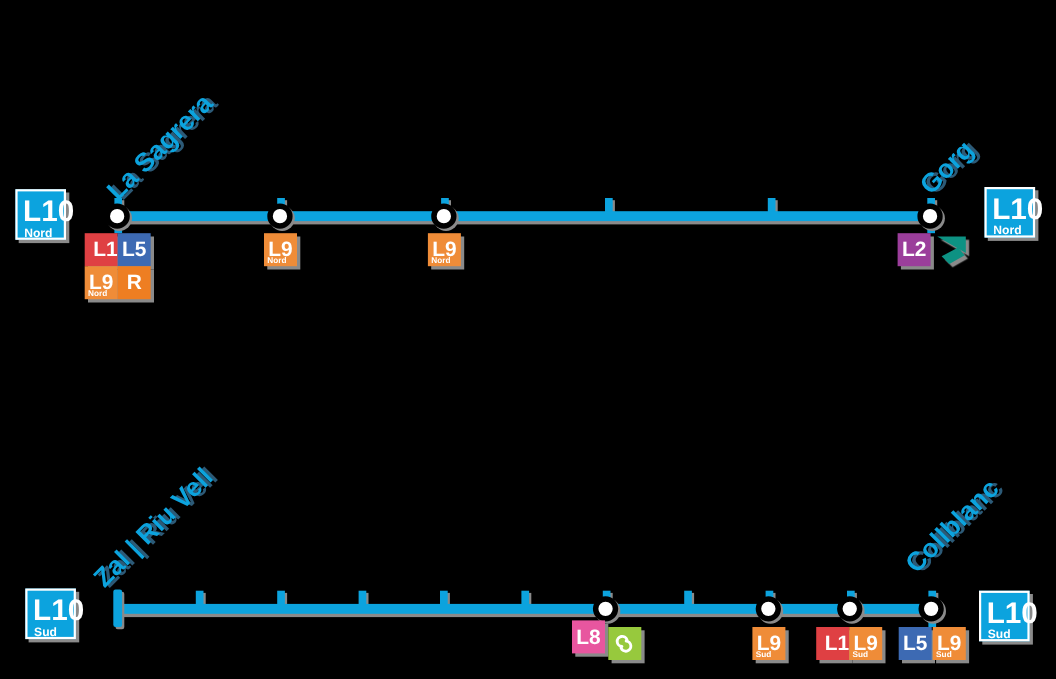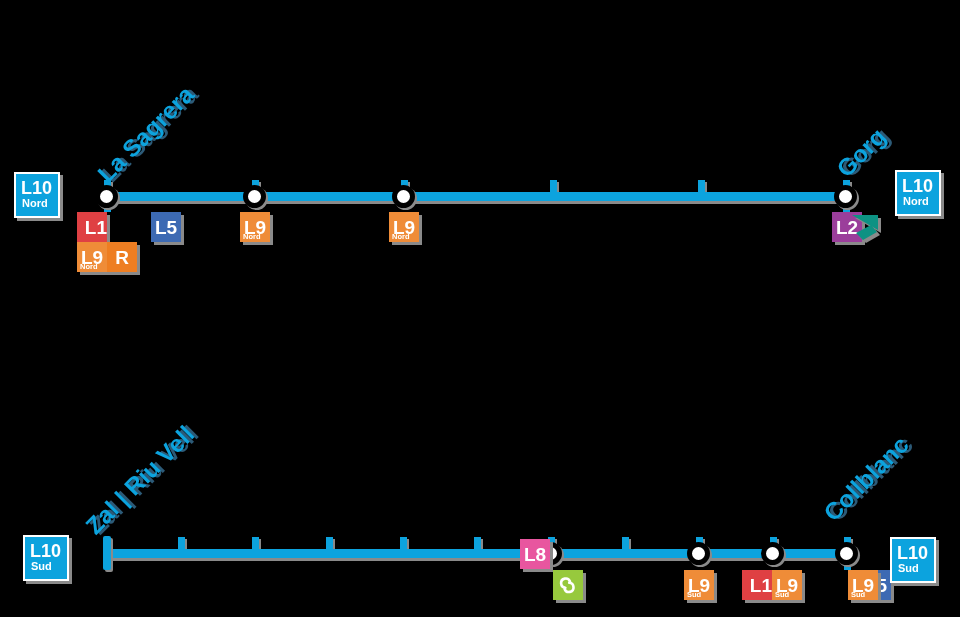--- a/index.html
+++ b/index.html
@@ -39,33 +39,33 @@
     position:absolute;width:30px;height:30px;color:#fff;
     box-shadow:3px 3px 0 var(--shadow);
     display:flex;align-items:center;justify-content:center;
     font-weight:bold;font-size:19px;line-height:1;
   }
   .badge .sub{
     position:absolute;left:3px;bottom:2px;
     font-size:7.5px;font-weight:bold;letter-spacing:0;
   }
   .badge.icon-badge{box-shadow:3px 3px 0 var(--shadow);}
-  .c-l1{background:var(--l1);justify-content:flex-end;} .c-l5{background:var(--l5);margin-left:44px;}
+  .c-l1{background:var(--l1);justify-content:flex-end;} .c-l5{background:var(--l5);}
   .c-l9{background:var(--l9);} .c-r{background:var(--rodalies);}
-  .c-l2{background:var(--l2);margin-left:16px;} .c-l8{background:var(--l8);}
+  .c-l2{background:var(--l2);} .c-l8{background:var(--l8);}
   .c-fgc{background:var(--fgc);} 
   .tram-wrap{position:absolute;width:30px;height:30px;filter:drop-shadow(3px 3px 0 var(--shadow));}
 
   
   .l10badge{
     position:absolute;width:46px;height:46px;box-sizing:border-box;
     background:var(--line);border:2px solid #fff;color:#fff;
     box-shadow:3px 3px 0 var(--shadow);
   }
-  .l10badge .big{display:block;font-weight:bold;font-size:18px;line-height:1;margin:5px 0 0 5px;}
+  .l10badge .big{display:block;font-weight:bold;font-size:27px;line-height:1;margin:5px 0 0 5px;}
   .l10badge .branch{display:block;font-weight:bold;font-size:11px;line-height:1;margin:1px 0 0 6px;}
 
   
   .end-label{
     position:absolute;white-space:nowrap;
     font-weight:bold;font-size:24px;line-height:28px;height:28px;
     color:var(--label);
     text-shadow:3px 3px 0 var(--label_shadow);
     transform:rotate(-45deg);transform-origin:0 100%;
   }
@@ -158,21 +158,21 @@
 
   <div class="endbar" style="left:103px;top:536px"></div>
 
   <div class="stub" style="left:844px;top:557px;height:13px"></div>
 
   <div class="circle" style="left:539px;top:542px"></div>
   <div class="circle" style="left:687px;top:542px"></div>
   <div class="circle" style="left:761px;top:542px"></div>
   <div class="circle" style="left:835px;top:542px"></div>
 
-  <div class="badge c-l8" style="left:520px;top:539px">
+  <div class="badge c-l8" style="left:520px;top:564px">
     <span>L8</span>
   </div>
   <div class="badge c-fgc icon-badge" style="left:553px;top:570px">
     <svg viewBox="0 0 30 30" width="30" height="30">
       <path d="M17 11.5 a4.6 4.6 0 1 0 -4.6 6.2" fill="none" stroke="#fff" stroke-width="2.6" stroke-linecap="round"></path>
       <path d="M11.6 19 a4.6 4.6 0 1 0 4.6 -6.2" fill="none" stroke="#fff" stroke-width="2.6" stroke-linecap="round"></path>
     </svg>
   </div>
 
   <div class="badge c-l9" style="left:684px;top:570px">

